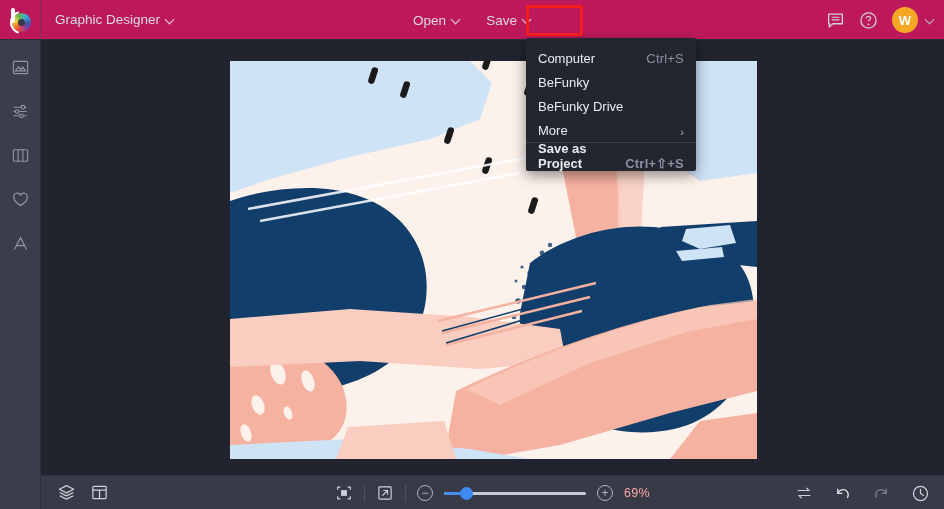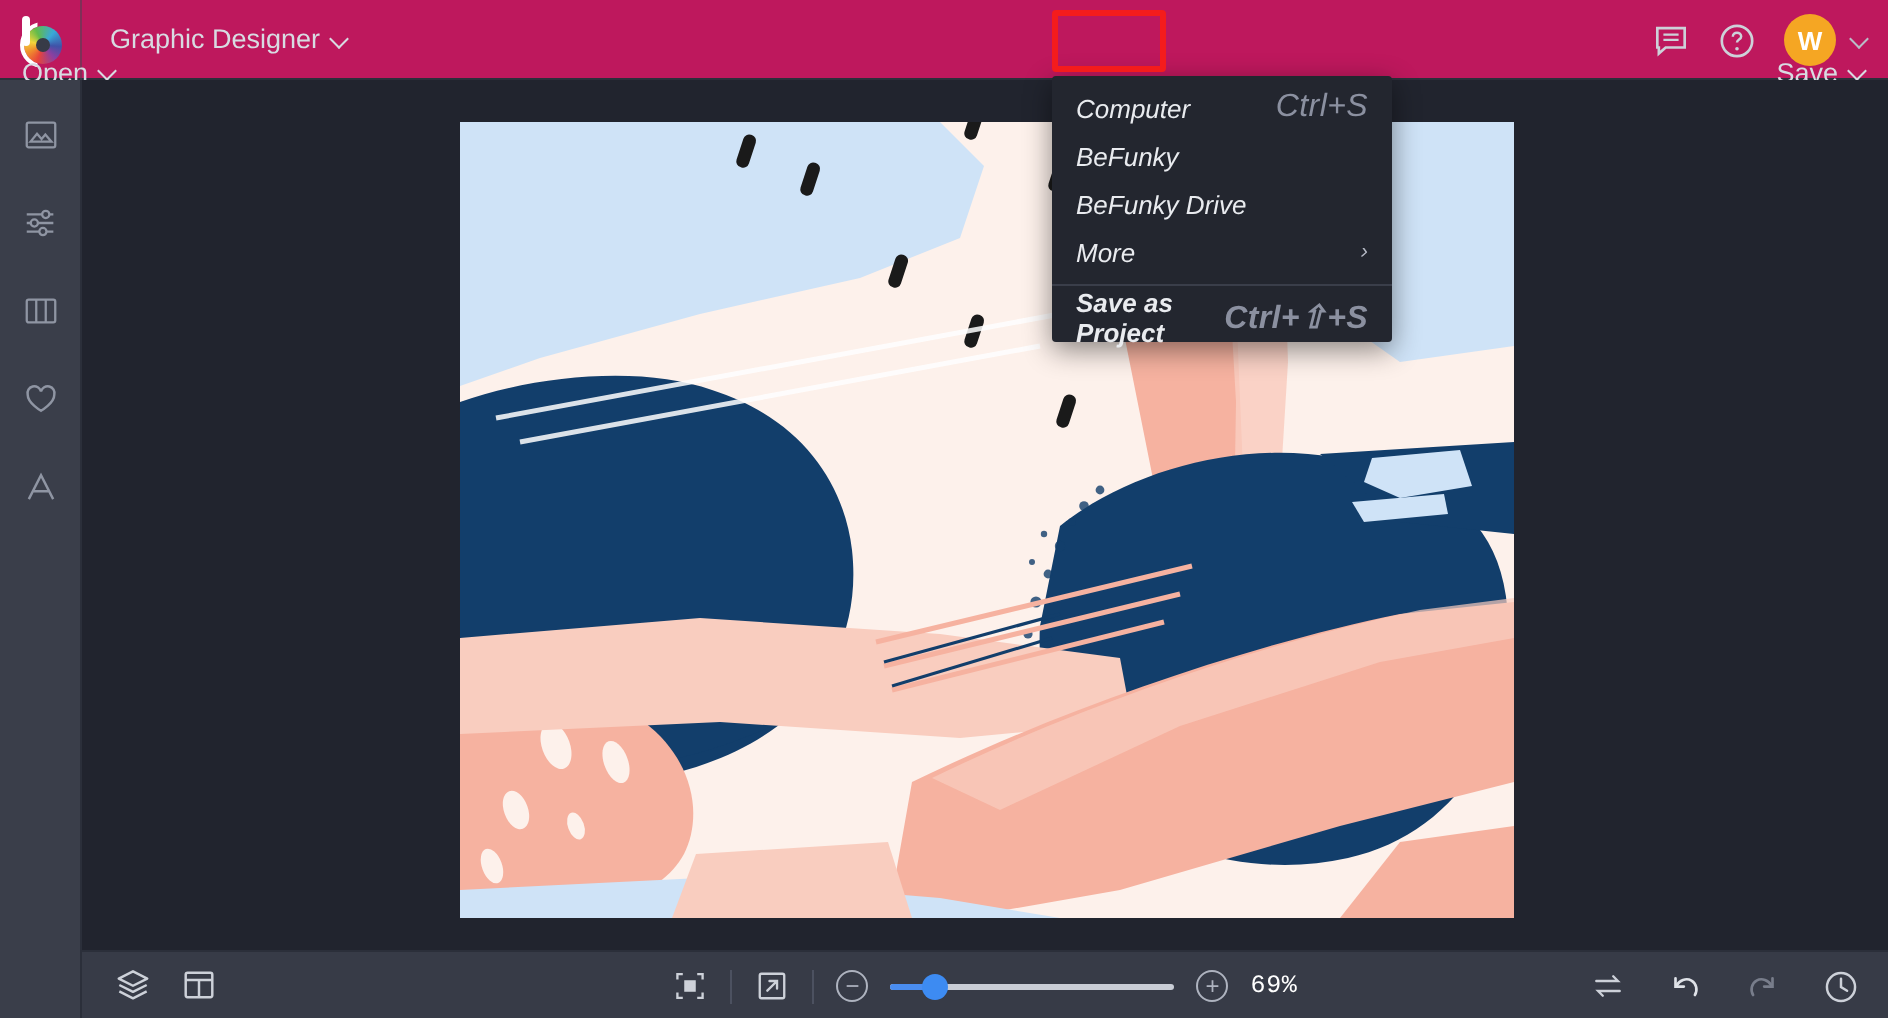--- a/index.html
+++ b/index.html
@@ -53,23 +53,22 @@
   .chev { display: inline-block; width: 8px; height: 8px; position: relative; }
   .chev::after {
     content: ""; position: absolute; left: 0; top: 0px;
     width: 6px; height: 6px;
     border-right: 1.6px solid currentColor; border-bottom: 1.6px solid currentColor;
     transform: rotate(45deg);
   }
 
   .top-center {
     position: absolute; left: 0; top: 0; width: 944px; height: 40px;
-    display: flex; align-items: center; justify-content: space-between; gap: 4px;
+    display: flex; align-items: center; justify-content: center; gap: 4px;
     pointer-events: none;
-    margin-top: 16px;
   }
   .top-center > * { pointer-events: auto; }
   .tb-btn {
     height: 26px; padding: 0 11px; display: flex; align-items: center; gap: 6px;
     color: #d8dbe2; font-size: 13.5px; border-radius: 3px; cursor: pointer;
   }
   .tb-btn.highlighted { position: relative; }
   .redbox {
     position: absolute; left: 526px; top: 5px; width: 57px; height: 31px;
     border: 3px solid #f41c1c; border-radius: 2px; pointer-events: none; z-index: 40;
@@ -124,39 +123,39 @@
   .vdiv { width: 1px; height: 17px; background: #4c5160; }
   .circ-btn {
     width: 16px; height: 16px; border-radius: 50%; border: 1.4px solid #aeb3bf;
     display: flex; align-items: center; justify-content: center; cursor: pointer;
     color: #aeb3bf; font-size: 12px; line-height: 1;
   }
   .slider { position: relative; width: 142px; height: 14px; display: flex; align-items: center; cursor: pointer; }
   .slider .track { position: absolute; left: 0; top: 6px; width: 142px; height: 2.5px; background: #c9cdd6; border-radius: 2px; }
   .slider .fill  { position: absolute; left: 0; top: 6px; width: 22px; height: 2.5px; background: #4a8df0; border-radius: 2px; }
   .slider .knob  { position: absolute; left: 16px; top: 1px; width: 13px; height: 13px; border-radius: 50%; background: #3d8bf2; }
-  .zoomval { color: #ffffff; font-size: 12.5px; letter-spacing: .3px; font-family: Liberation Mono, monospace; }
+  .zoomval { color: #fca5a5; font-size: 12.5px; letter-spacing: .3px; }
   .bb-right {
     position: absolute; right: 14px; top: 0; height: 34px;
     display: flex; align-items: center; gap: 20px;
   }
 
   
   .menu {
     position: absolute; left: 526px; top: 38px; width: 170px;
     background: #23262f; border-radius: 2px; z-index: 30;
     box-shadow: 0 4px 14px rgba(0,0,0,.45);
     padding: 4px 0 0 0;
   }
   .menu-item {
-    height: 24px; display: flex; align-items: center; padding: 0 12px;
-    color: #e9ebef; font-size: 13px; cursor: pointer; position: relative; font-style: italic;
+    height: 24px; display: flex; align-items: flex-end; padding: 0 12px;
+    color: #e9ebef; font-size: 13px; cursor: pointer; position: relative;
   }
   .menu-item .mi-label { flex: 1; }
-  .menu-item .mi-short { color: #8b90a0; font-size: 16px; letter-spacing: .2px; }
+  .menu-item .mi-short { color: #8b90a0; font-size: 13px; letter-spacing: .2px; }
   .menu-item .mi-arrow { color: #b6bac6; font-size: 11px; }
   .menu-sep { height: 1px; background: #3a3e4a; margin: 4px 0; }
   .menu-item.strong { font-weight: bold; gap: 20px; }
 </style>
 </head>
 <body>
 
 <div id="app">
 
   <div class="topbar">

